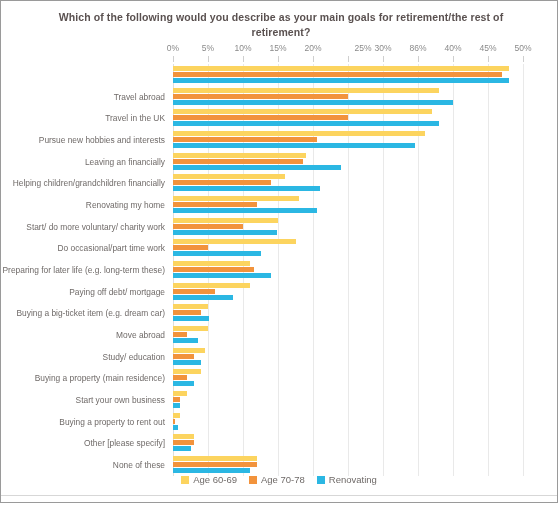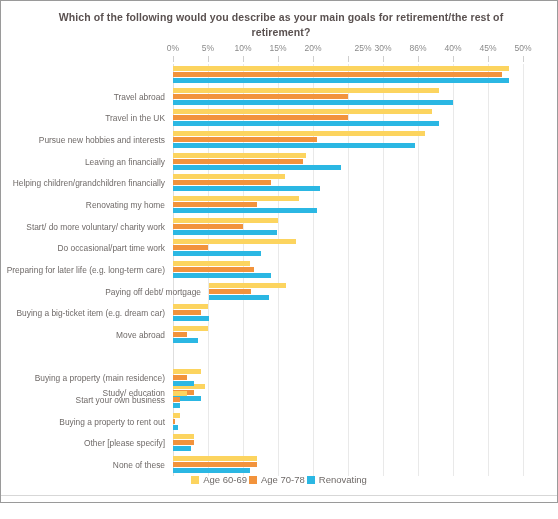--- a/index.html
+++ b/index.html
@@ -94,21 +94,21 @@
 
   
   #legend {
     position: absolute;
     left: 0;
     right: 0;
     bottom: 17px;
     display: flex;
     justify-content: center;
     align-items: center;
-    gap: 2px;
+    gap: 12px;
   }
   .legend-item {
     display: flex;
     align-items: center;
     gap: 4px;
   }
   .legend-swatch {
     width: 8px;
     height: 8px;
     display: block;
@@ -220,44 +220,44 @@
           <div class="bar s1" title="Start/ do more voluntary/ charity work — Age 70-78: 10%" style="width: 70px; background: rgb(242, 147, 60); top: 7.84211px;"></div>
           <div class="bar s2" title="Start/ do more voluntary/ charity work — Homeowner: 14.8%" style="width: 103.6px; background: rgb(43, 183, 227); top: 13.8421px;"></div>
         </div>
         <div class="row" style="top: 173.474px; height: 21.6842px;">
           <div class="cat-label">Do occasional/part time work</div>
           <div class="bar s0" title="Do occasional/part time work — Age 60-69: 17.5%" style="width: 122.5px; background: rgb(252, 212, 95); top: 1.84211px;"></div>
           <div class="bar s1" title="Do occasional/part time work — Age 70-78: 5%" style="width: 35px; background: rgb(242, 147, 60); top: 7.84211px;"></div>
           <div class="bar s2" title="Do occasional/part time work — Homeowner: 12.5%" style="width: 87.5px; background: rgb(43, 183, 227); top: 13.8421px;"></div>
         </div>
         <div class="row" style="top: 195.158px; height: 21.6842px;">
-          <div class="cat-label">Preparing for later life (e.g. long-term care)</div>
+          <div class="cat-label">Preparing for later life (e.g. long-term these)</div>
           <div class="bar s0" title="Preparing for later life (e.g. long-term care) — Age 60-69: 11%" style="width: 77px; background: rgb(252, 212, 95); top: 1.84211px;"></div>
           <div class="bar s1" title="Preparing for later life (e.g. long-term care) — Age 70-78: 11.5%" style="width: 80.5px; background: rgb(242, 147, 60); top: 7.84211px;"></div>
           <div class="bar s2" title="Preparing for later life (e.g. long-term care) — Homeowner: 14%" style="width: 98px; background: rgb(43, 183, 227); top: 13.8421px;"></div>
         </div>
-        <div class="row" style="top: 216.842px; height: 21.6842px; margin-left: 36px;">
+        <div class="row" style="top: 216.842px; height: 21.6842px;">
           <div class="cat-label">Paying off debt/ mortgage</div>
           <div class="bar s0" title="Paying off debt/ mortgage — Age 60-69: 11%" style="width: 77px; background: rgb(252, 212, 95); top: 1.84211px;"></div>
           <div class="bar s1" title="Paying off debt/ mortgage — Age 70-78: 6%" style="width: 42px; background: rgb(242, 147, 60); top: 7.84211px;"></div>
           <div class="bar s2" title="Paying off debt/ mortgage — Homeowner: 8.5%" style="width: 59.5px; background: rgb(43, 183, 227); top: 13.8421px;"></div>
         </div>
         <div class="row" style="top: 238.526px; height: 21.6842px;">
           <div class="cat-label">Buying a big-ticket item (e.g. dream car)</div>
           <div class="bar s0" title="Buying a big-ticket item (e.g. dream car) — Age 60-69: 5%" style="width: 35px; background: rgb(252, 212, 95); top: 1.84211px;"></div>
           <div class="bar s1" title="Buying a big-ticket item (e.g. dream car) — Age 70-78: 4%" style="width: 28px; background: rgb(242, 147, 60); top: 7.84211px;"></div>
           <div class="bar s2" title="Buying a big-ticket item (e.g. dream car) — Homeowner: 5.2%" style="width: 36.4px; background: rgb(43, 183, 227); top: 13.8421px;"></div>
         </div>
         <div class="row" style="top: 260.211px; height: 21.6842px;">
           <div class="cat-label">Move abroad</div>
           <div class="bar s0" title="Move abroad — Age 60-69: 5%" style="width: 35px; background: rgb(252, 212, 95); top: 1.84211px;"></div>
           <div class="bar s1" title="Move abroad — Age 70-78: 2%" style="width: 14px; background: rgb(242, 147, 60); top: 7.84211px;"></div>
           <div class="bar s2" title="Move abroad — Homeowner: 3.5%" style="width: 24.5px; background: rgb(43, 183, 227); top: 13.8421px;"></div>
         </div>
-        <div class="row" style="top: 281.895px; height: 21.6842px; margin-top: 36px;">
+        <div class="row" style="top: 281.895px; height: 21.6842px;">
           <div class="cat-label">Study/ education</div>
           <div class="bar s0" title="Study/ education — Age 60-69: 4.5%" style="width: 31.5px; background: rgb(252, 212, 95); top: 1.84211px;"></div>
           <div class="bar s1" title="Study/ education — Age 70-78: 3%" style="width: 21px; background: rgb(242, 147, 60); top: 7.84211px;"></div>
           <div class="bar s2" title="Study/ education — Homeowner: 4%" style="width: 28px; background: rgb(43, 183, 227); top: 13.8421px;"></div>
         </div>
         <div class="row" style="top: 303.579px; height: 21.6842px;">
           <div class="cat-label">Buying a property (main residence)</div>
           <div class="bar s0" title="Buying a property (main residence) — Age 60-69: 4%" style="width: 28px; background: rgb(252, 212, 95); top: 1.84211px;"></div>
           <div class="bar s1" title="Buying a property (main residence) — Age 70-78: 2%" style="width: 14px; background: rgb(242, 147, 60); top: 7.84211px;"></div>
           <div class="bar s2" title="Buying a property (main residence) — Homeowner: 3%" style="width: 21px; background: rgb(43, 183, 227); top: 13.8421px;"></div>

